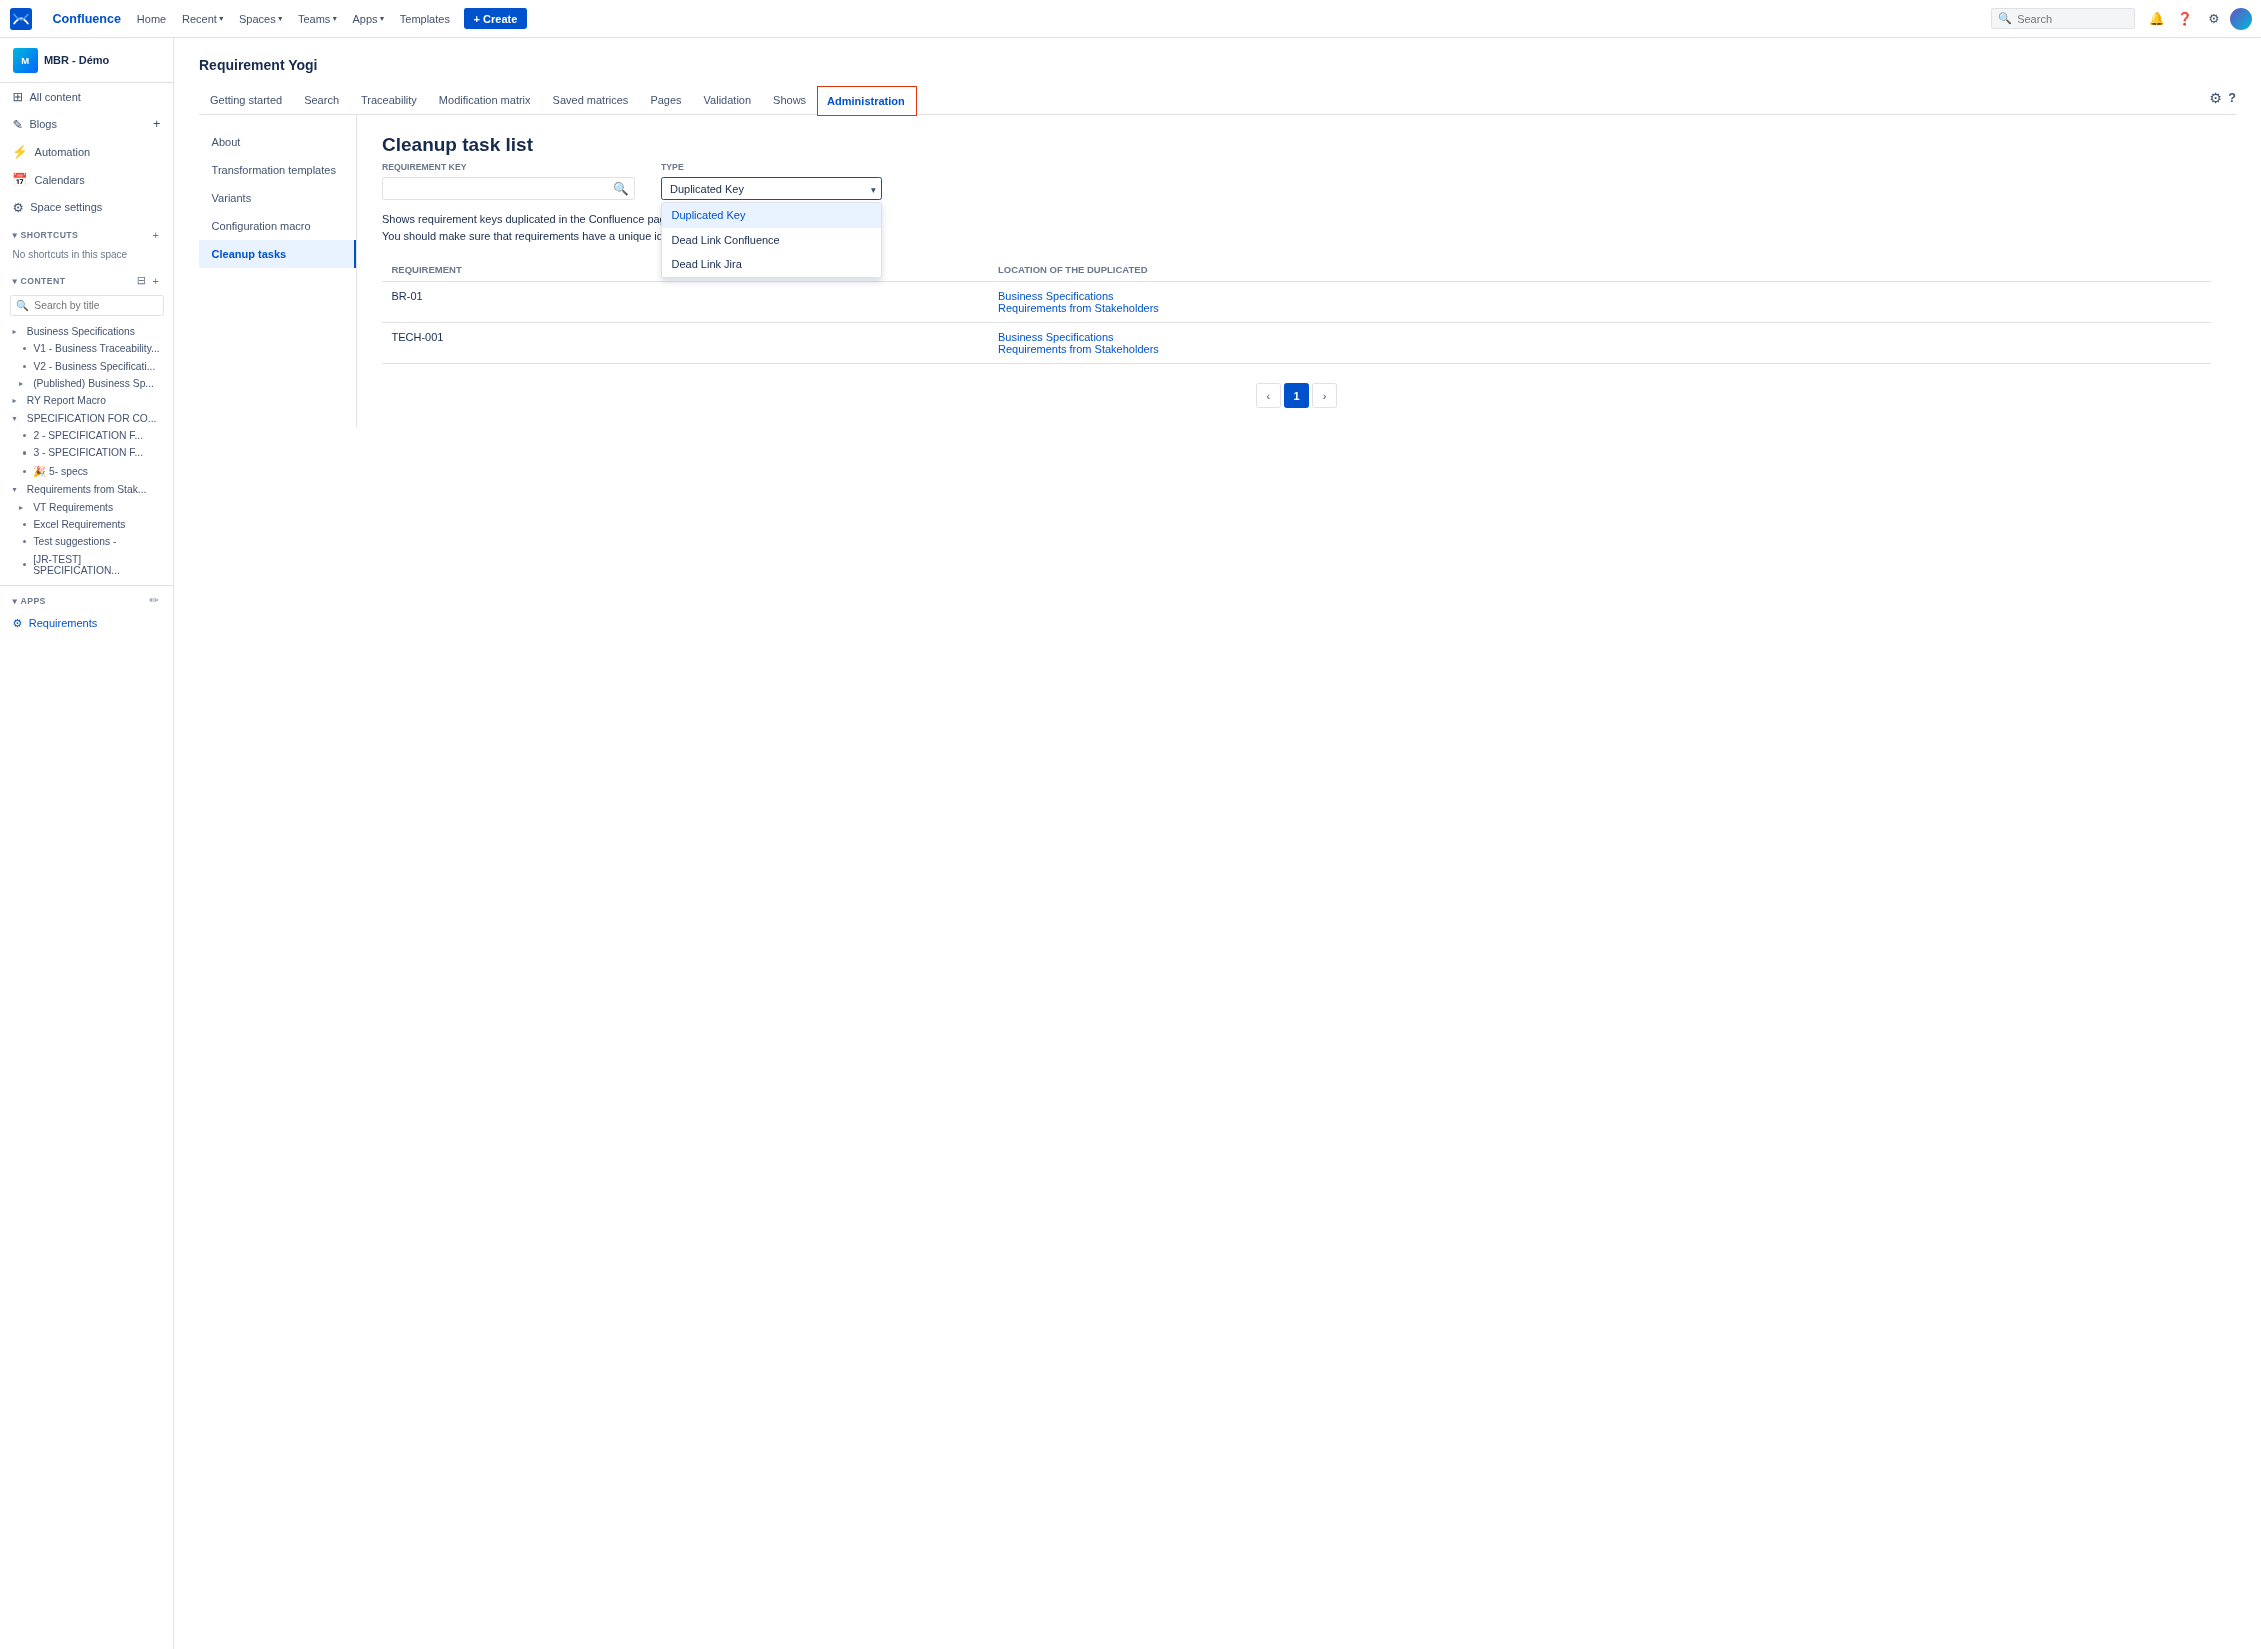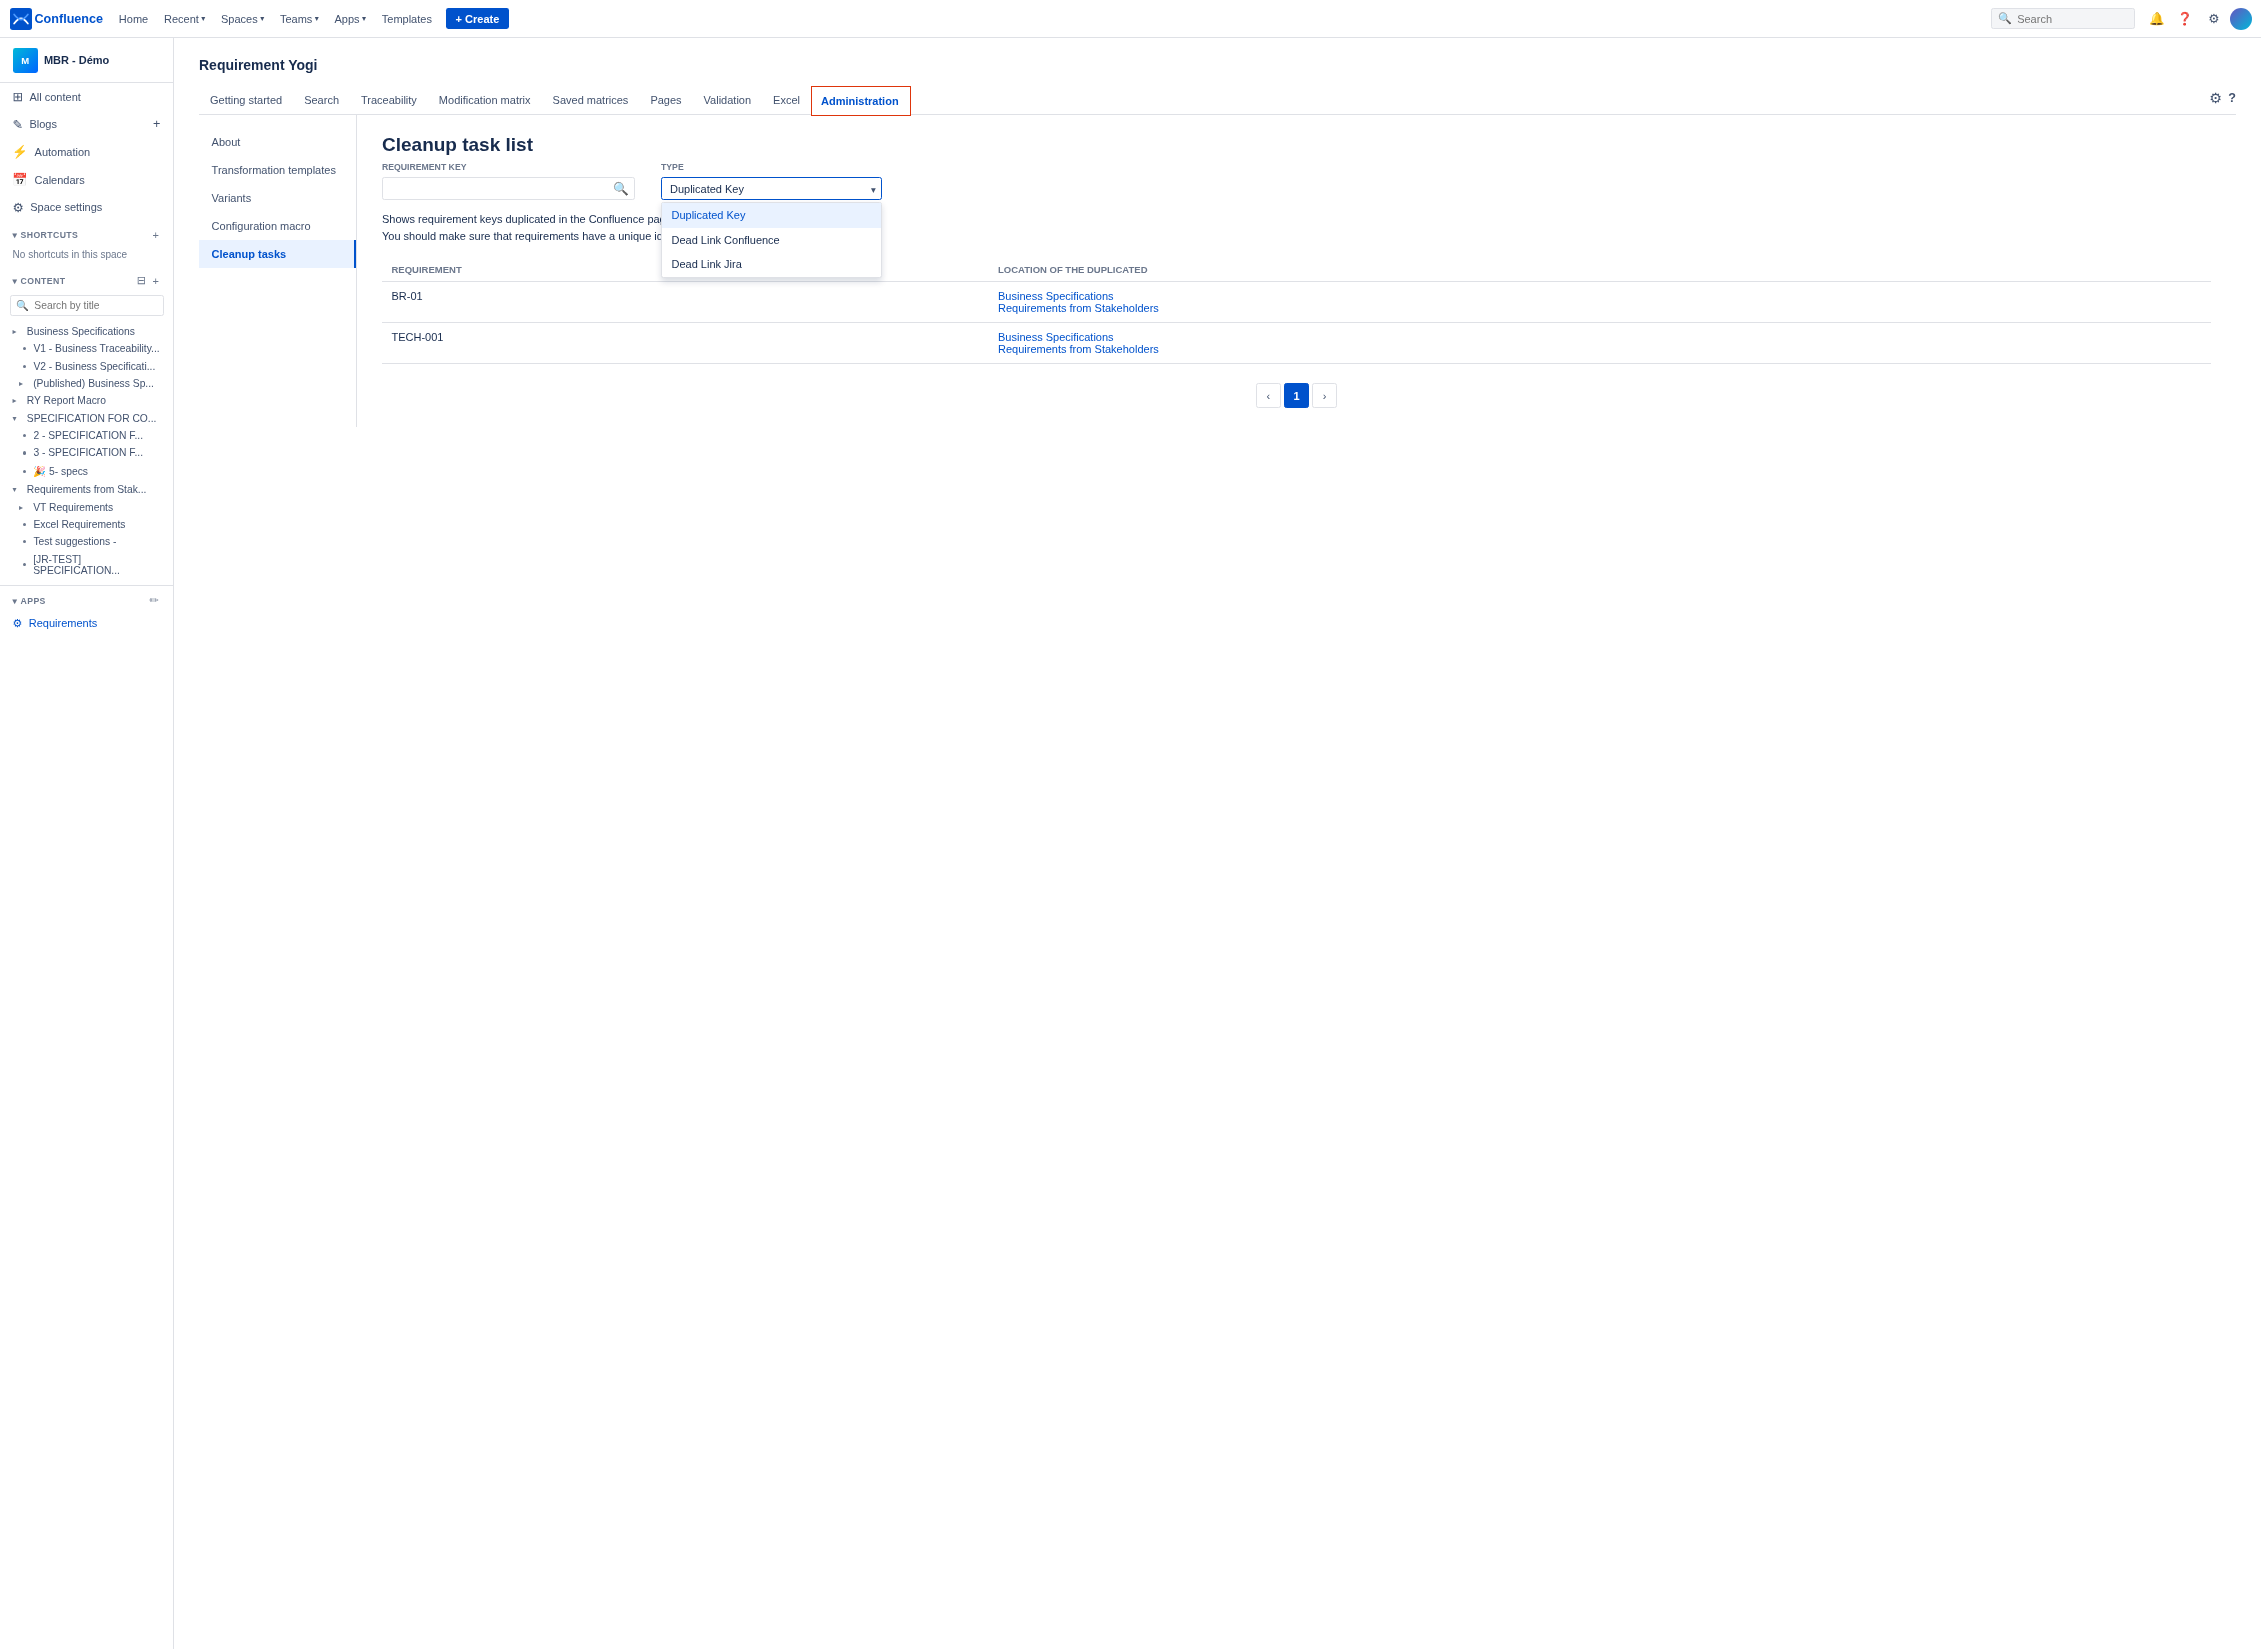--- a/index.html
+++ b/index.html
@@ -4,21 +4,21 @@
   <style>
     * { box-sizing: border-box; margin: 0; padding: 0; }
     body { font-family: -apple-system, BlinkMacSystemFont, 'Segoe UI', sans-serif; font-size: 11px; background: #fff; color: #172b4d; }
 
     
     .top-nav {
       display: flex; align-items: center; height: 38px;
       background: #fff; border-bottom: 0.8px solid #dfe1e6;
       padding: 0 9.5px; gap: 3.2px; position: fixed; top: 0; left: 0; right: 0; z-index: 100;
     }
-    .nav-logo { display: flex; align-items: center; gap: 3px; margin-right: 6.3px; }
+    .nav-logo { display: flex; align-items: center; gap: 21px; margin-right: 6.3px; }
     .nav-logo-icon { width: 22px; height: 22px; }
     .nav-logo-text { font-size: 12.6px; font-weight: 600; color: #0052cc; }
     .nav-item {
       padding: 0 6.3px; height: 100%; display: flex; align-items: center;
       font-size: 11px; color: #42526e; cursor: pointer; border-radius: 2.4px;
       white-space: nowrap;
     }
     .nav-item .chevron { margin-left: 2.4px; font-size: 8px; }
     .nav-create {
       background: #0052cc; color: #fff; border-radius: 2.4px;
@@ -359,21 +359,21 @@
 
     <div class="plugin-header">
       <div class="plugin-tabs">
         <div class="plugin-tab">Getting started</div>
         <div class="plugin-tab">Search</div>
         <div class="plugin-tab">Traceability</div>
         <div class="plugin-tab">Modification matrix</div>
         <div class="plugin-tab">Saved matrices</div>
         <div class="plugin-tab">Pages</div>
         <div class="plugin-tab">Validation</div>
-        <div class="plugin-tab">Excel</div>
+        <div class="plugin-tab">Shows</div>
         <div class="plugin-tab admin-tab">Administration</div>
       </div>
       <div class="plugin-header-icons">
         <button class="plugin-icon-btn">⚙</button>
         <button class="plugin-icon-btn" style="font-size:12.6px;font-weight:700;color:#42526e;">?</button>
       </div>
     </div>
 
     <div style="display:flex;gap:0;margin-top:0;">
 

